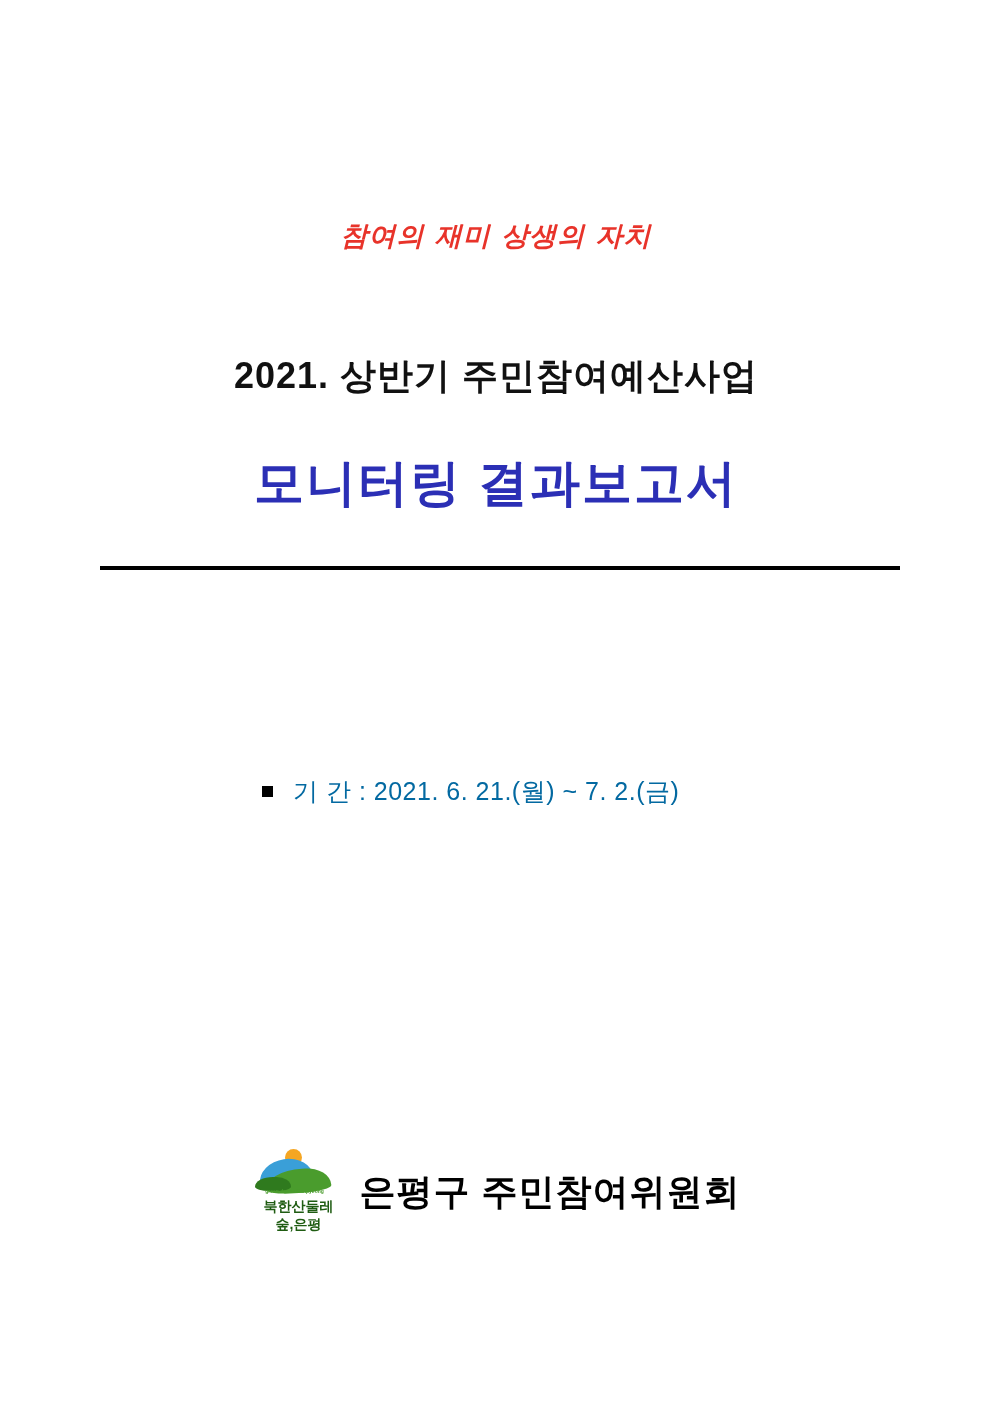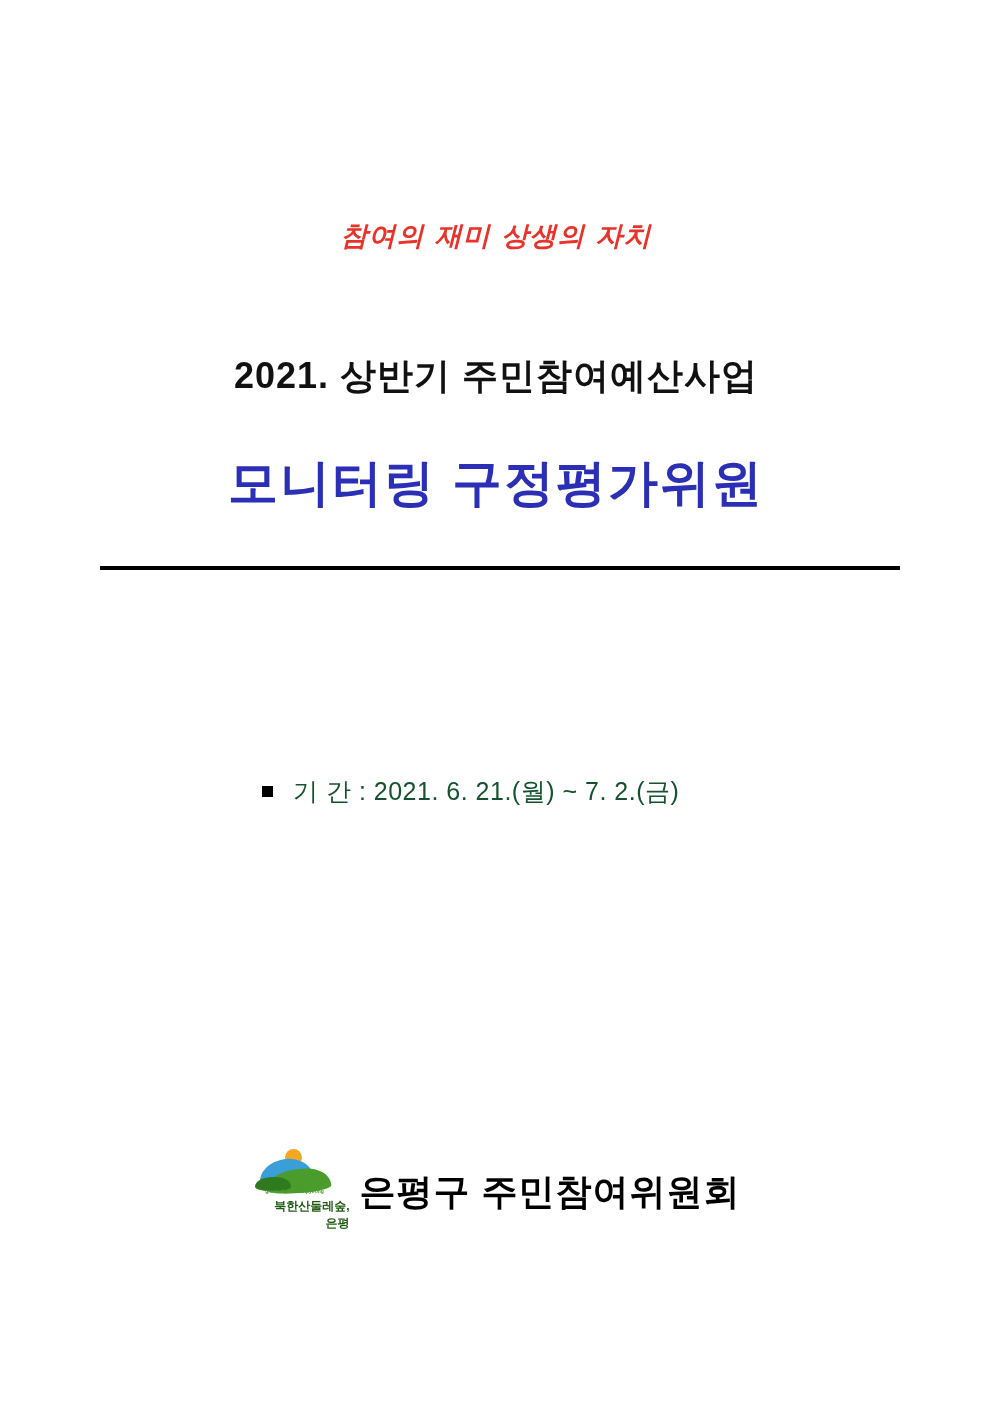--- a/index.html
+++ b/index.html
@@ -89,21 +89,21 @@
   }
   .bullet {
     width: 11px;
     height: 11px;
     background: #000000;
     margin-right: 20px;
     flex: 0 0 auto;
   }
   .info-text {
     font-size: 25px;
-    color: #14532d;
+    color: #0369a1;
     letter-spacing: 0.5px;
     white-space: nowrap;
   }
 
   
   .footer {
     position: absolute;
     top: 1136px;
     left: 0;
     width: 992px;
@@ -163,25 +163,25 @@
     width: 86px;
     text-align: center;
     font-size: 5px;
     color: #4a9c2d;
     font-weight: bold;
     line-height: 1.15;
     letter-spacing: 0;
   }
   .logo-caption-ko {
     position: absolute;
-    left: 12px;
+    left: 4px;
     top: 51px;
     width: 86px;
-    text-align: right;
-    font-size: 12px;
+    text-align: center;
+    font-size: 14px;
     color: #1f5c12;
     font-weight: bold;
     letter-spacing: 0;
   }
   .org-name {
     font-size: 36px;
     font-weight: bold;
     color: #000000;
     letter-spacing: 1px;
     margin-top: 32px;
@@ -189,21 +189,21 @@
 </style>
 </head>
 <body>
 
 <div class="page">
 
   <div class="slogan">참여의 재미 상생의 자치</div>
 
   <div class="title-main">2021. 상반기 주민참여예산사업</div>
 
-  <div class="title-sub">모니터링 구정평가위원</div>
+  <div class="title-sub">모니터링 결과보고서</div>
 
   <div class="rule"></div>
 
   <div class="info-list">
     <div class="info-row">
       <span class="bullet"></span>
       <span class="info-text">기 간 : 2021. 6. 21.(월) ~ 7. 2.(금)</span>
     </div>
   </div>
 

